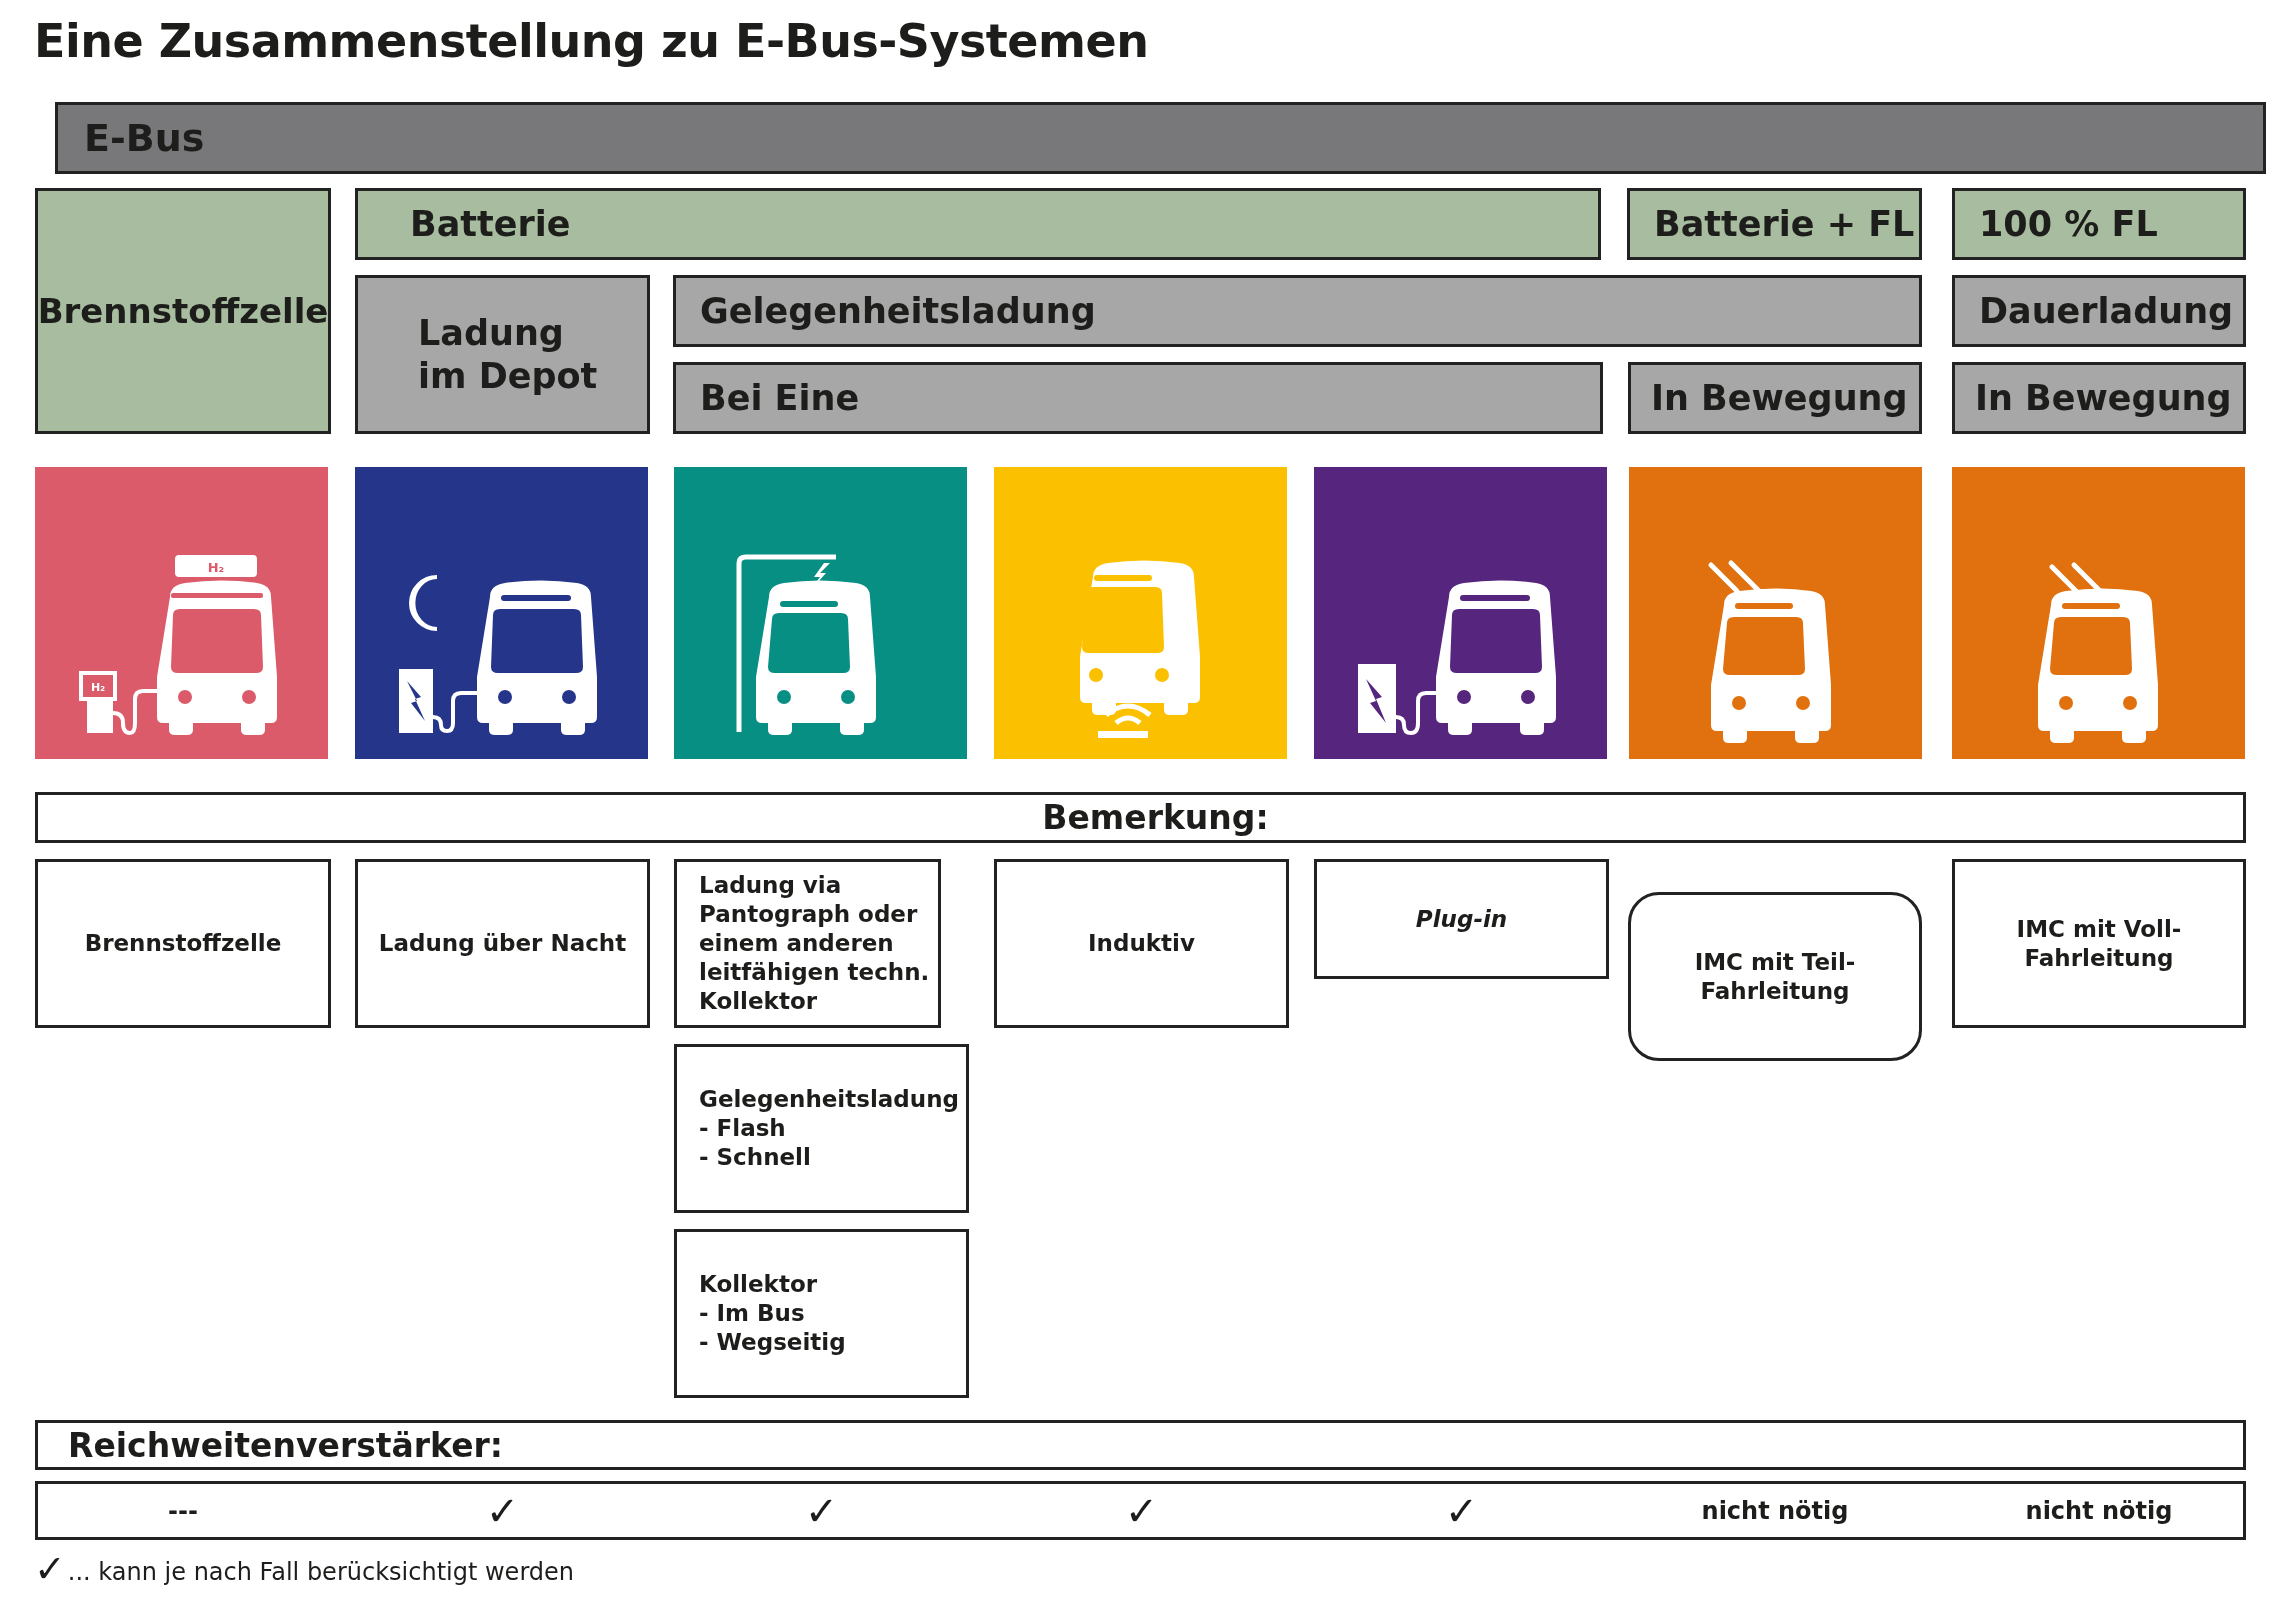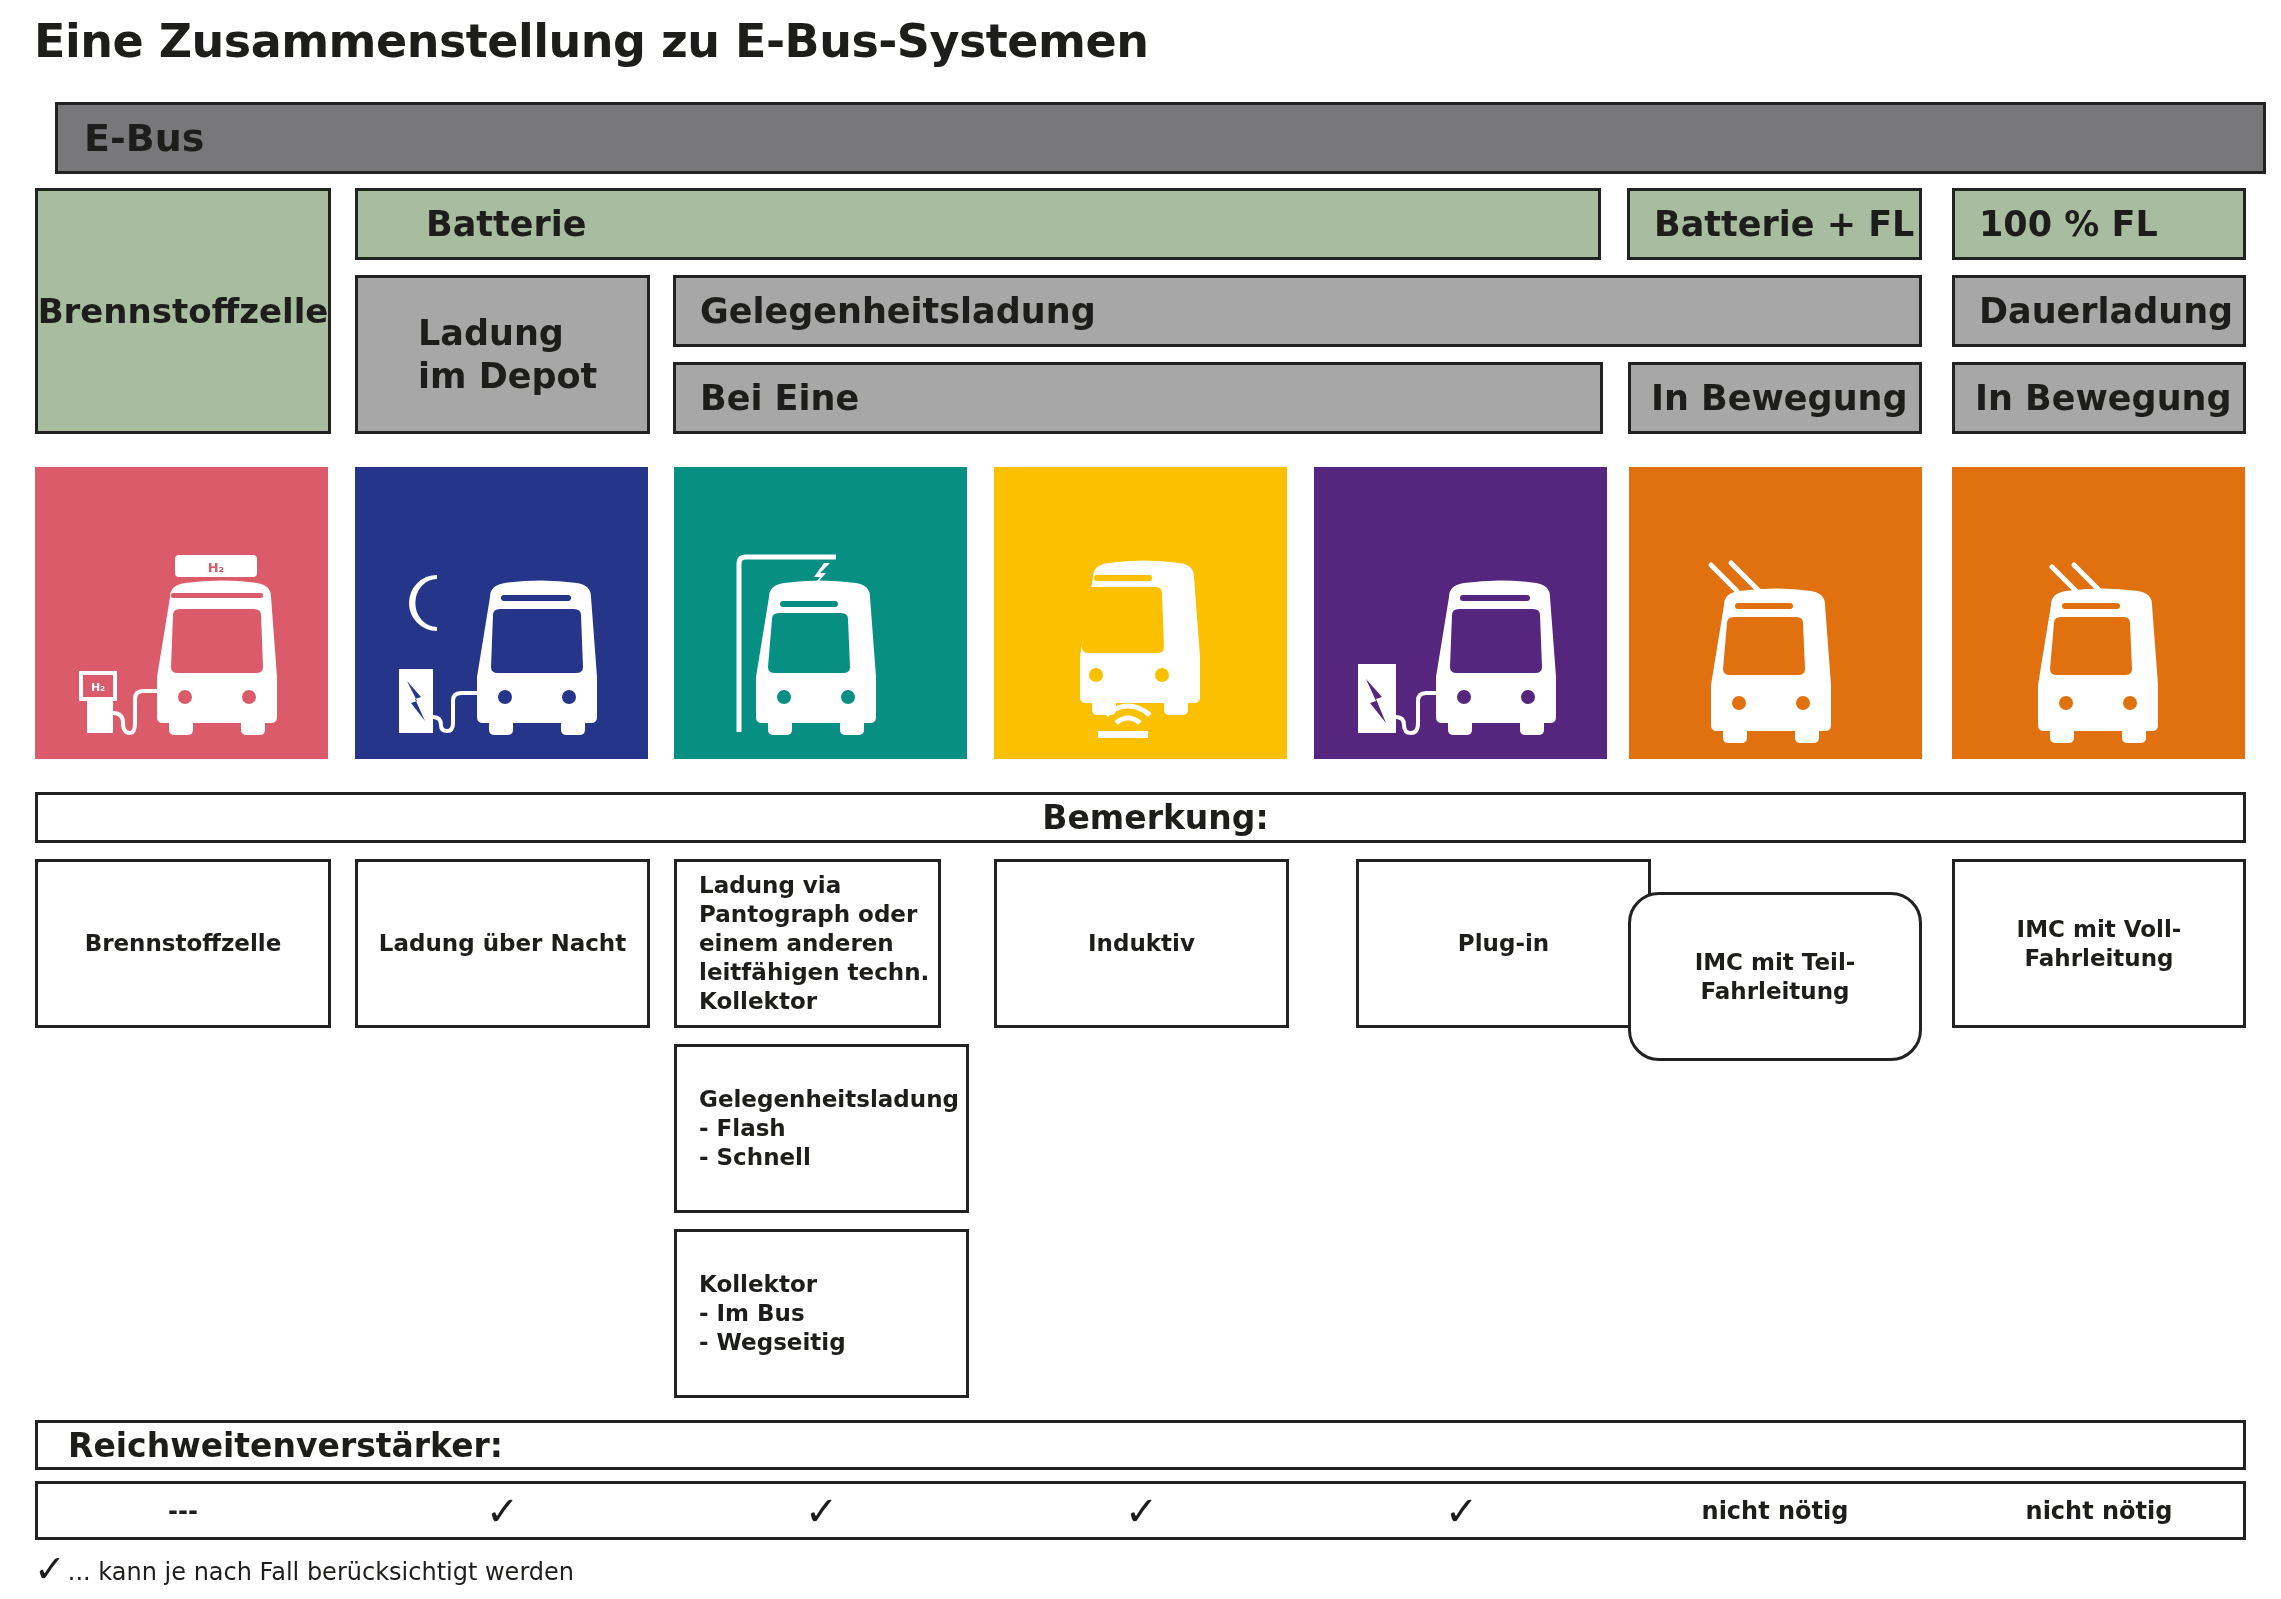--- a/index.html
+++ b/index.html
@@ -30,21 +30,21 @@
 <div class="abs title">Eine Zusammenstellung zu E-Bus-Systemen</div>
 
 <div class="box dark" style="left:35px; top:102px; width:2211px; height:72px; padding-left:26px;">
   <span class="hdr" style="font-size:38px;">E-Bus</span>
 </div>
 
 <div class="box green" style="left:35px; top:188px; width:296px; height:246px; justify-content:center;">
   <span class="hdr" style="font-size:34px;">Brennstoffzelle</span>
 </div>
 
-<div class="box green" style="left:355px; top:188px; width:1246px; height:72px; padding-left:68px;">
+<div class="box green" style="left:355px; top:188px; width:1246px; height:72px; padding-left:52px;">
   <span class="hdr">Batterie</span>
 </div>
 <div class="box green" style="left:1627px; top:188px; width:295px; height:72px; padding-left:24px;">
   <span class="hdr">Batterie + FL</span>
 </div>
 <div class="box green" style="left:1952px; top:188px; width:294px; height:72px; padding-left:24px;">
   <span class="hdr">100 % FL</span>
 </div>
 
 <div class="box gray" style="left:355px; top:275px; width:295px; height:159px; padding-left:60px;">
@@ -195,21 +195,21 @@
     <span>Ladung über Nacht</span>
   </div>
 <div class="note left" style="left:674px; top:859px; width:267px; height:169px;"><span>Ladung via
 Pantograph oder
 einem anderen
 leitfähigen techn.
 Kollektor</span></div>
 <div class="note center" style="left:994px; top:859px; width:295px; height:169px;">
     <span>Induktiv</span>
   </div>
-<div class="note center" style="left:1356px; top:859px; width:295px; height:169px;">
+<div class="note center" style="left:1314px; top:859px; width:295px; height:120px;font-style:italic;">
     <span>Plug-in</span>
   </div>
 <div class="note center" style="left:1628px; top:892px; width:294px; height:169px;border-radius:31px;">
     <span>IMC mit Teil-
 Fahrleitung</span>
   </div>
 <div class="note center" style="left:1952px; top:859px; width:294px; height:169px;">
     <span>IMC mit Voll-
 Fahrleitung</span>
   </div>

